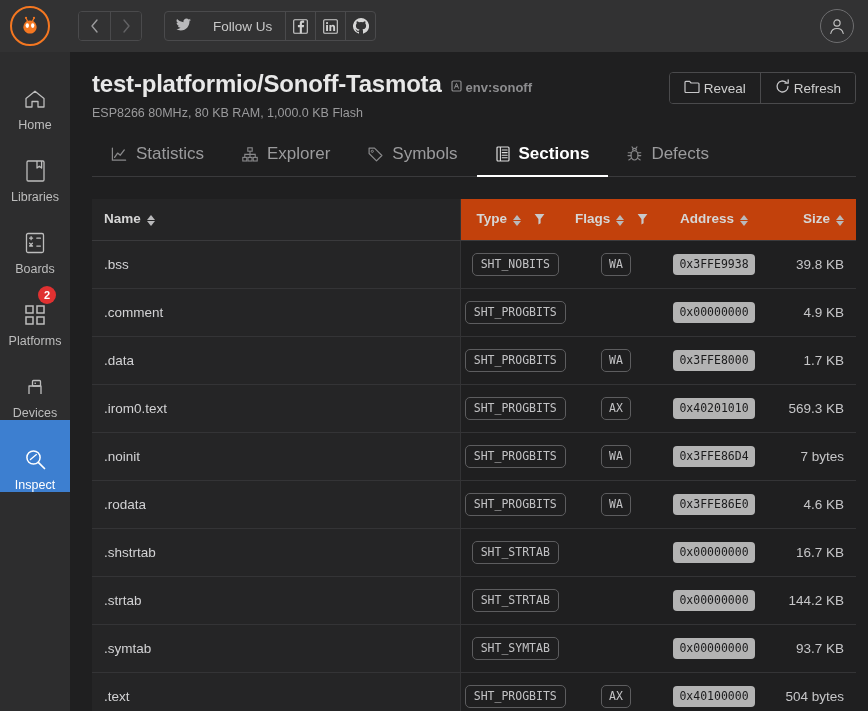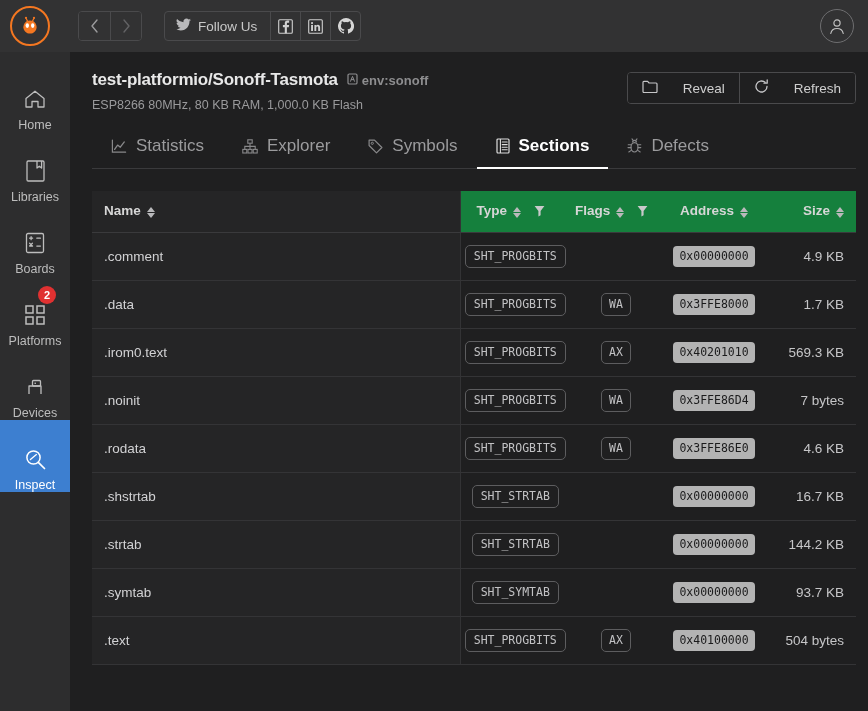--- a/index.html
+++ b/index.html
@@ -40,21 +40,21 @@
     background: #323233;
   }
   .navbtn + .navbtn { border-left: 1px solid #4a4a4c; }
   .navbtn.disabled { color: #5c5c5e; }
 
   .social {
     display: flex; margin-left: 22px; height: 30px;
     border: 1px solid #4a4a4c; border-radius: 4px; overflow: hidden;
   }
   .follow {
-    display: flex; align-items: center; gap: 7px;
+    display: flex; align-items: center; gap: 22px;
     padding: 0 13px 0 11px; height: 28px;
     color: #c8c8c8; font-size: 13.5px;
   }
   .sbtn {
     width: 30px; height: 28px;
     display: flex; align-items: center; justify-content: center;
     border-left: 1px solid #4a4a4c; color: #d0d0d0;
   }
   .avatar {
     margin-left: auto;
@@ -90,30 +90,30 @@
     width: 18px; height: 18px; border-radius: 50%;
     display: flex; align-items: center; justify-content: center;
   }
 
   
   .main { flex: 1; background: #1f1f20; display: flex; flex-direction: column; min-width: 0; }
 
   .page-head { padding: 18px 12px 0 22px; display: flex; align-items: flex-start; }
   .titleblock { flex: 1; min-width: 0; }
   .title-row { display: flex; align-items: baseline; gap: 9px; }
-  .h1 { font-size: 17px; font-weight: bold; color: #e8e8e8; letter-spacing: -.2px; }
+  .h1 { font-size: 24px; font-weight: bold; color: #e8e8e8; letter-spacing: -.2px; }
   .envtag {
     font-size: 13px; font-weight: bold; color: #8d8d8f;
     display: flex; align-items: center; gap: 4px;
   }
   .subtitle { margin-top: 8px; font-size: 12.5px; color: #9a9a9c; }
 
   .headbtns { display: flex; border: 1px solid #4a4a4c; border-radius: 4px; overflow: hidden; margin-top: 2px; }
   .hbtn {
-    display: flex; align-items: center; gap: 25px;
+    display: flex; align-items: center; gap: 4px;
     height: 30px; padding: 0 14px;
     color: #cfcfcf; font-size: 13.5px; background: #1f1f20;
   }
   .hbtn + .hbtn { border-left: 1px solid #4a4a4c; }
 
   
   .tabs {
     display: flex; margin: 18px 12px 0 22px;
     border-bottom: 1px solid #3a3a3c;
   }
@@ -134,21 +134,21 @@
   col.c-type { width: 110px; }
   col.c-flags { width: 92px; }
   col.c-addr  { width: 104px; }
   col.c-size  { width: 90px; }
 
   thead th {
     font-size: 13.5px; font-weight: bold; color: #d6d6d6;
     padding: 12px 0 14px 0;
     border-bottom: 1px solid #3a3a3c;
     vertical-align: middle;
-    background: #15803d;
+    background: #c2410c;
   }
   th.name-h {
     background: #252526;
     text-align: left; padding-left: 12px;
     border-right: 1px solid #333335;
   }
   th.type-h, th.flags-h, th.addr-h { text-align: center; }
   th.size-h { text-align: right; padding-right: 12px; }
 
   .hwrap { display: inline-flex; align-items: flex-end; gap: 6px; }
@@ -481,20 +481,27 @@
                 <span class="sorter">
                     <i class="up"></i>
                     <i class="dn"></i>
                   </span>
               </span>
             </th>
           </tr>
         </thead>
         <tbody>
             <tr>
+              <td class="name-c">.bss</td>
+              <td class="type-c"><span class="chip">SHT_NOBITS</span></td>
+              <td class="flags-c"><span class="chip flag">WA</span></td>
+              <td class="addr-c"><span class="addr">0x3FFE9938</span></td>
+              <td class="size-c">39.8 KB</td>
+            </tr>
+            <tr>
               <td class="name-c">.comment</td>
               <td class="type-c"><span class="chip">SHT_PROGBITS</span></td>
               <td class="flags-c"></td>
               <td class="addr-c"><span class="addr">0x00000000</span></td>
               <td class="size-c">4.9 KB</td>
             </tr>
             <tr>
               <td class="name-c">.data</td>
               <td class="type-c"><span class="chip">SHT_PROGBITS</span></td>
               <td class="flags-c"><span class="chip flag">WA</span></td>

